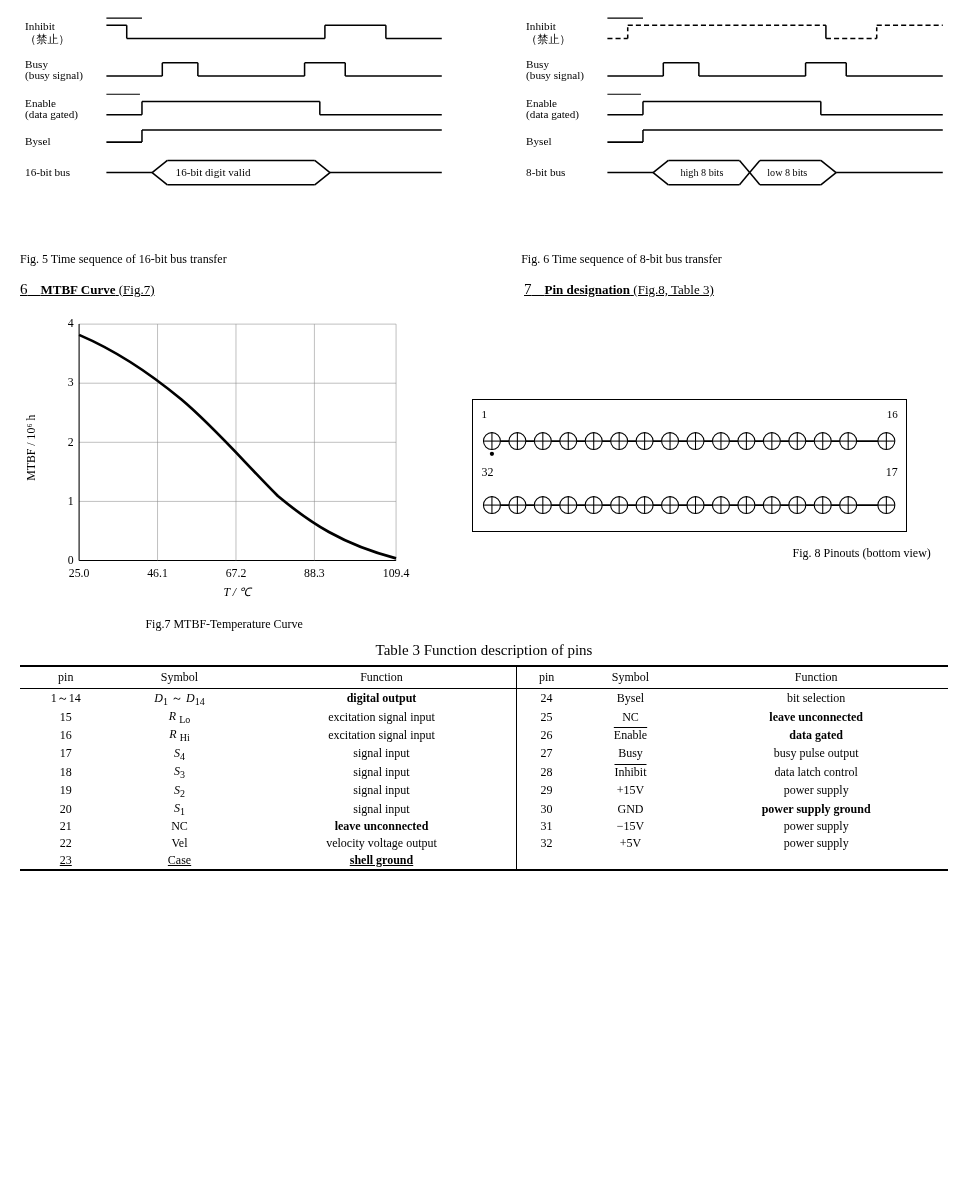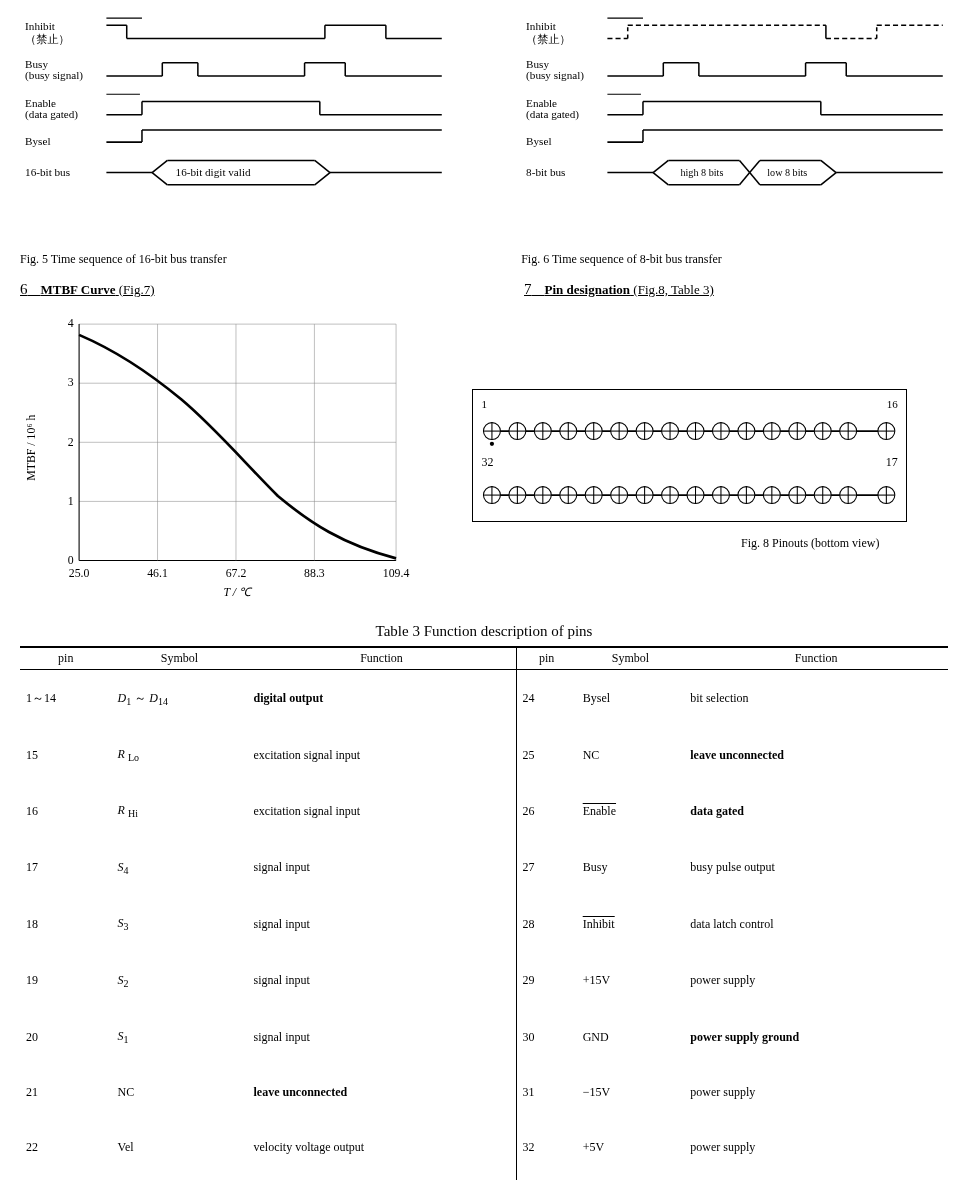--- a/index.html
+++ b/index.html
@@ -84,22 +84,22 @@
       font-size: 12px;
     }
     table.pin-table th {
       border-top: 2px solid #000;
       border-bottom: 1px solid #000;
       padding: 3px 6px;
       font-weight: normal;
       text-align: center;
     }
     table.pin-table td {
-      padding: 20px 6px;
-      text-align: left;
+      padding: 1px 6px;
+      text-align: center;
       border: none;
     }
     table.pin-table tr:last-child td {
       border-bottom: 2px solid #000;
       text-decoration: underline;
     }
     .col-divider {
       border-left: 1.5px solid #000 !important;
     }
     .bottom-note {
@@ -285,20 +285,21 @@
       <text x="201" y="250" text-anchor="middle">67.2</text>
       <text x="274" y="250" text-anchor="middle">88.3</text>
       <text x="350" y="250" text-anchor="middle">109.4</text>
 
       <text x="202" y="268" text-anchor="middle" font-style="italic">T / ℃</text>
 
       <text x="14" y="130" text-anchor="middle" transform="rotate(-90, 14, 130)" font-size="11">MTBF / 10⁶ h</text>
 
       <path d="M55,25 C90,40 120,60 150,85 C180,110 210,145 240,175 C270,200 300,220 350,233" stroke="#000" stroke-width="2.5" fill="none"></path>
     </svg>
+    <div class="chart-caption">Fig.7 MTBF-Temperature Curve</div>
   </div>
 
   <div class="pin-diagram">
     <div style="height:20px"></div>
     <div class="pin-box">
 
       <div class="pin-numbers" style="padding: 0 4px; margin-bottom:2px;">
         <span>1</span>
         <span style="margin-left:auto">16</span>
       </div>
@@ -426,21 +427,21 @@
         <line x1="318" y1="18" x2="334" y2="18" stroke="#000" stroke-width="1"></line>
         <circle cx="350" cy="18" r="8" stroke="#000" stroke-width="1" fill="white"></circle>
         <line x1="350" y1="10" x2="350" y2="26" stroke="#000" stroke-width="1"></line>
         <line x1="342" y1="18" x2="358" y2="18" stroke="#000" stroke-width="1"></line>
         <circle cx="386" cy="18" r="8" stroke="#000" stroke-width="1" fill="white"></circle>
         <line x1="386" y1="10" x2="386" y2="26" stroke="#000" stroke-width="1"></line>
         <line x1="378" y1="18" x2="394" y2="18" stroke="#000" stroke-width="1"></line>
       </svg>
     </div>
     <div style="height:10px"></div>
-    <div class="chart-caption" style="margin-left:50%;">Fig. 8 Pinouts (bottom view)</div>
+    <div class="chart-caption" style="margin-left:50%;text-align:right;">Fig. 8 Pinouts (bottom view)</div>
   </div>
 </div>
 
 <div class="table-section">
   <div class="table-title">Table 3  Function description of pins</div>
   <table class="pin-table">
     <thead>
       <tr>
         <th>pin</th>
         <th>Symbol</th>

